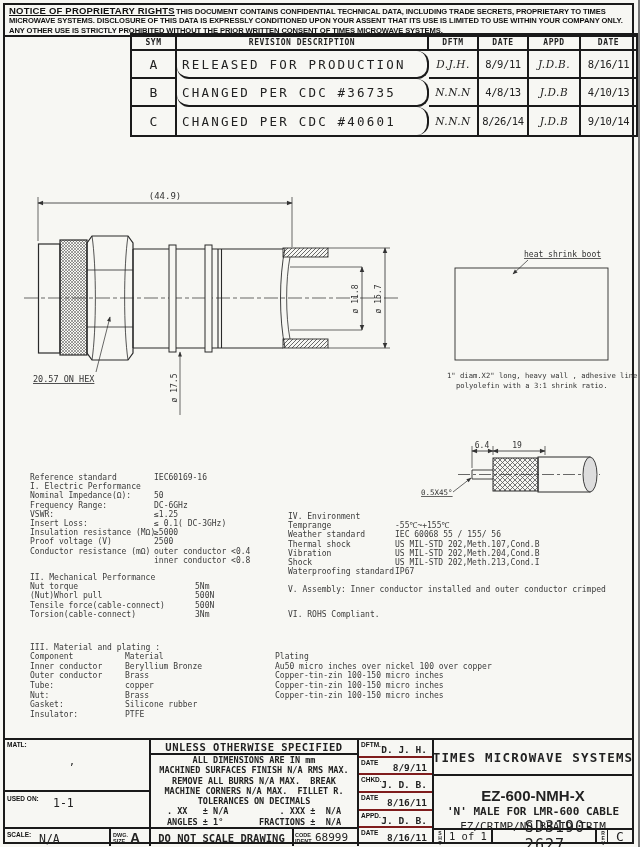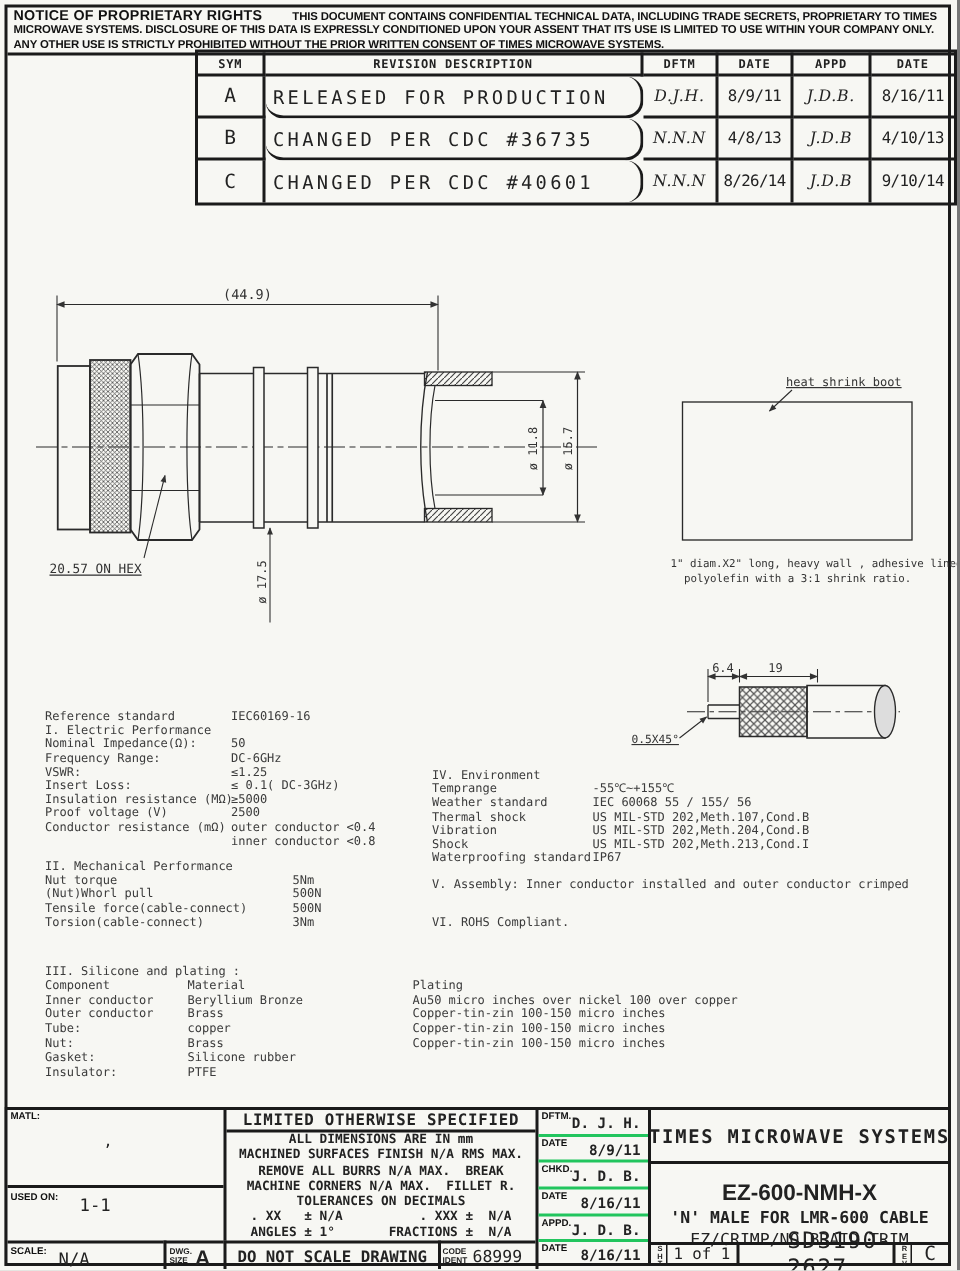--- a/index.html
+++ b/index.html
@@ -4,21 +4,21 @@
 <style>
   html,body{margin:0;padding:0;background:#d8d8d4;}
   .page{position:relative;width:640px;height:847px;background:#f7f7f3;overflow:hidden;
         font-family:"DejaVu Sans Mono",monospace;color:#222;}
   .frame{position:absolute;left:3px;top:3px;right:6px;bottom:3px;border:2px solid #1a1a1a;}
   .scan-right{position:absolute;right:0;top:0;bottom:0;width:2px;background:#777;}
   
   .notice{position:absolute;left:5px;top:5px;width:624px;height:28px;border-bottom:2px solid #1a1a1a;
           padding:1px 4px;font-family:"Liberation Sans",sans-serif;font-weight:bold;
           font-size:7.6px;line-height:9.3px;letter-spacing:-0.1px;color:#111;}
-  .ntitle{font-size:9.5px;letter-spacing:0.2px;margin-right:20px;}
+  .ntitle{font-size:9.5px;text-decoration:underline;letter-spacing:0.2px;margin-right:1px;}
   
   .revtable{position:absolute;left:130px;top:33px;width:504px;height:100px;border:2px solid #1a1a1a;
             display:grid;grid-template-columns:45px 252px 50px 50px 52px 1fr;grid-template-rows:16px 28px 28px 28px;}
   .revtable>div{border-right:2px solid #1a1a1a;border-bottom:2px solid #1a1a1a;
                 display:flex;align-items:center;justify-content:center;overflow:hidden;}
   .revtable>div:nth-child(6n){border-right:none;}
   .revtable>div:nth-child(n+19){border-bottom:none;}
   .rhead{font-weight:bold;font-size:8px;letter-spacing:0.5px;}
   .rsym{font-size:13px;}
   .rdesc{justify-content:flex-start !important;padding-left:5px;font-size:12.5px;letter-spacing:2.2px;white-space:nowrap;border-radius:12px;}
@@ -33,21 +33,21 @@
   .slabel{flex-shrink:0;}
   .w124{width:124px;} .w165{width:165px;} .w107{width:107px;}
   .mgrid{display:grid;grid-template-columns:95px 150px 1fr;line-height:9.6px;}
   
   .tblock{position:absolute;left:3px;right:6px;top:738px;bottom:3px;border:2px solid #1a1a1a;background:#f7f7f3;}
   .tb{position:absolute;box-sizing:border-box;}
   .lbl{font-family:"Liberation Sans",sans-serif;font-weight:bold;font-size:6.5px;color:#111;}
   .mono{font-family:"DejaVu Sans Mono",monospace;}
   .uos-title{border-bottom:2px solid #1a1a1a;text-align:center;font-weight:bold;font-size:10.5px;letter-spacing:0.5px;padding-top:1px;}
   .uos-line{text-align:center;font-weight:bold;font-size:8.5px;line-height:10.3px;white-space:pre;}
-  .signrow{position:relative;border-bottom:2px solid #22c55e;}
+  .signrow{position:relative;border-bottom:2px solid #7f1d1d;}
   .signrow:last-child{border-bottom:none;}
   .signlabel{position:absolute;left:2px;top:1px;}
   .signval{position:absolute;right:5px;top:4px;font-size:9.5px;font-weight:bold;}
   .vert{writing-mode:vertical-rl;text-orientation:upright;font-family:"Liberation Sans",sans-serif;
         font-weight:bold;font-size:5px;line-height:9px;text-align:center;letter-spacing:-1px;}
   .stack{font-family:"Liberation Sans",sans-serif;font-weight:bold;font-size:5.5px;line-height:6px;width:20px;}
 </style>
 </head>
 <body>
 
@@ -223,21 +223,21 @@
         <span class="slabel w165">Tensile force(cable-connect)</span>
         <span>500N</span>
       </div>
     <div class="srow">
         <span class="slabel w165">Torsion(cable-connect)</span>
         <span>3Nm</span>
       </div>
   </div>
 
   <div class="spec" style="left:30px;top:643px;width:580px;">
-    <div>III. Silicone and plating :</div>
+    <div>III. Material and plating :</div>
     <div class="mgrid">
       <span>Component</span>
       <span>Material</span>
       <span>Plating</span>
       <span>Inner conductor</span>
       <span>Beryllium Bronze</span>
       <span>Au50 micro inches over nickel 100 over copper</span>
       <span>Outer conductor</span>
       <span>Brass</span>
       <span>Copper-tin-zin 100-150 micro inches</span>
@@ -300,21 +300,21 @@
     <div class="tb" style="left:0;top:87px;width:104px;height:19px;border-top:2px solid #1a1a1a;">
       <span class="lbl" style="position:absolute;left:2px;top:2px;">SCALE:</span>
       <span class="mono" style="position:absolute;left:34px;top:3px;font-size:11.5px;">N/A</span>
     </div>
     <div class="tb" style="left:104px;top:87px;width:40px;height:19px;border-top:2px solid #1a1a1a;border-left:2px solid #1a1a1a;display:flex;align-items:center;">
       <span class="stack" style="width:17px;padding-left:2px;">DWG. SIZE</span>
       <span style="font-family:'Liberation Sans',sans-serif;font-weight:bold;font-size:14px;">A</span>
     </div>
 
     <div class="tb" style="left:144px;top:0;width:208px;height:87px;border-left:2px solid #1a1a1a;">
-      <div class="uos-title">LIMITED OTHERWISE SPECIFIED</div>
+      <div class="uos-title">UNLESS OTHERWISE SPECIFIED</div>
       <div class="uos-line">ALL DIMENSIONS ARE IN mm</div>
       <div class="uos-line">MACHINED SURFACES FINISH N/A RMS MAX.</div>
       <div class="uos-line">REMOVE ALL BURRS N/A MAX.  BREAK</div>
       <div class="uos-line">MACHINE CORNERS N/A MAX.  FILLET R.</div>
       <div class="uos-line">TOLERANCES ON DECIMALS</div>
       <div class="uos-line">. XX   ± N/A          . XXX ±  N/A</div>
       <div class="uos-line">ANGLES ± 1°       FRACTIONS ±  N/A</div>
     </div>
     <div class="tb" style="left:144px;top:87px;width:143px;height:19px;border-left:2px solid #1a1a1a;border-top:2px solid #1a1a1a;display:flex;align-items:center;justify-content:center;font-weight:bold;font-size:10.5px;">DO NOT SCALE DRAWING</div>
     <div class="tb" style="left:287px;top:87px;width:65px;height:19px;border-left:2px solid #1a1a1a;border-top:2px solid #1a1a1a;display:flex;align-items:center;">

